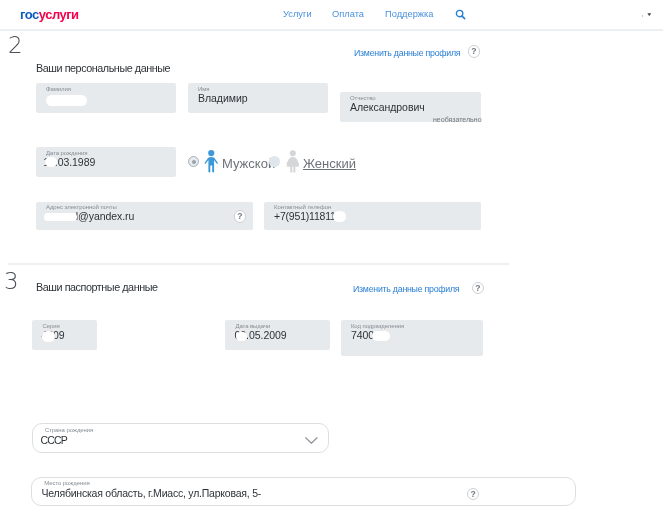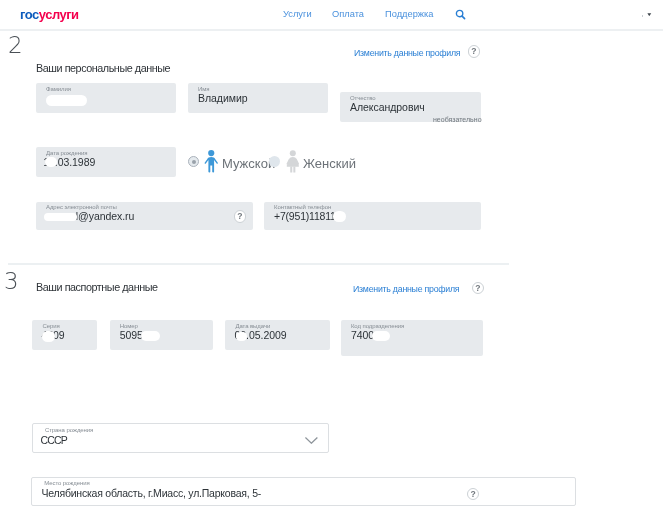--- a/index.html
+++ b/index.html
@@ -34,21 +34,21 @@
   .divider{position:absolute;height:2px;background:#ecf0f2;}
 
   
   .fld{position:absolute;background:#e7eaed;border-radius:2px;box-sizing:border-box;}
   .fld-lbl{position:absolute;left:10px;top:2.5px;font-size:6px;color:#868d94;transform-origin:left top;
            white-space:nowrap;letter-spacing:-0.07px;}
   .fld-val{position:absolute;left:10px;top:8.8px;font-size:10.5px;color:#2d3338;letter-spacing:-0.05px;
            white-space:nowrap;}
   .redact{position:absolute;background:#ffffff;border-radius:9px;}
 
-  .sel{position:absolute;background:#ffffff;border:1px solid #dcdfe2;border-radius:2px;box-sizing:border-box;}
+  .sel{position:absolute;background:#ffffff;border:1px solid #dcdfe2;border-radius:10px;box-sizing:border-box;}
   .sel .fld-lbl{left:11.8px;top:2.9px;}
   .sel .fld-val{left:9.1px;top:9.2px;}
   .chev{position:absolute;width:14px;height:9px;}
 
   .note{position:absolute;font-size:7px;color:#70777d;white-space:nowrap;}
 
   
   .radio{position:absolute;border-radius:50%;box-sizing:border-box;}
   .radio.on{width:11px;height:11px;border:1.8px solid #aab2bb;background:#e5eaee;}
   .radio.on::after{content:"";position:absolute;left:2.6px;top:2.6px;width:4px;height:4px;
@@ -113,21 +113,21 @@
 
   <div class="radio off" style="left:269px;top:156px;"></div>
   <svg class="person" style="left:286px;top:150px;width:13.6px;height:22.8px;" viewBox="0 0 28 46">
     <circle cx="14" cy="6.2" r="6.2" fill="#d4d6d8"></circle>
     <path d="M14 13.8 c-4.1 0 -6.2 1.6 -7.4 4.3 l-5.1 13.9 c-0.4 1.1 0.3 2 1.4 2 l22.2 0 c1.1 0 1.8 -0.9 1.4 -2 l-5.1 -13.9 c-1.2 -2.7 -3.3 -4.3 -7.4 -4.3 z" fill="#d4d6d8"></path>
     <path d="M7.2 17.2 c-1.2 0.8 -2 2 -2.6 3.4 l-3.5 7.5 c-0.6 1.3 1.6 2.4 2.3 1.1 l4.9 -8.9 z" fill="#d4d6d8"></path>
     <path d="M20.8 17.2 c1.2 0.8 2 2 2.6 3.4 l3.5 7.5 c0.6 1.3 -1.6 2.4 -2.3 1.1 l-4.9 -8.9 z" fill="#d4d6d8"></path>
     <rect x="8.7" y="33.6" width="4.2" height="12.1" rx="0.5" fill="#d4d6d8"></rect>
     <rect x="15.1" y="33.6" width="4.2" height="12.1" rx="0.5" fill="#d4d6d8"></rect>
   </svg>
-  <div class="gender-lbl" style="left:303px;top:155.5px;">Женский</div>
+  <div class="gender-lbl" style="left:303px;top:155.5px;text-decoration:underline;">Женский</div>
 
   <div class="fld" style="left:36px;top:201.5px;width:217px;height:28px;">
     <div class="fld-lbl">Адрес электронной почты</div>
     <div class="fld-val" style="left:36.3px;">d@yandex.ru</div>
     <div class="redact" style="left:7.6px;top:11px;width:33px;height:8.5px;"></div>
     <div class="qmark" style="left:197.7px;top:8.6px;">?</div>
   </div>
   <div class="fld" style="left:264px;top:201.5px;width:217px;height:28px;">
     <div class="fld-lbl">Контактный телефон</div>
     <div class="fld-val" style="letter-spacing:-0.2px;">+7(951)11811</div>
@@ -138,25 +138,20 @@
 
   <div class="sec-num" style="left:4px;top:270px;">3</div>
   <div class="sec-title" style="left:36px;top:281px;">Ваши паспортные данные</div>
   <div class="edit-link" style="left:353px;top:284px;">Изменить данные профиля</div>
   <div class="qmark" style="left:471.5px;top:281.7px;">?</div>
 
   <div class="fld" style="left:32.4px;top:320px;width:64.8px;height:29.8px;">
     <div class="fld-lbl">Серия</div>
     <div class="fld-val" style="left:9.1px;">4509</div>
     <div class="redact" style="left:9.5px;top:10.8px;width:12.8px;height:11.3px;"></div>
-  </div>
-  <div class="fld" style="left:109.7px;top:320px;width:103.4px;height:29.8px;">
-    <div class="fld-lbl">Номер</div>
-    <div class="fld-val">5095</div>
-    <div class="redact" style="left:31.1px;top:11px;width:18.9px;height:9.5px;"></div>
   </div>
   <div class="fld" style="left:225.4px;top:320px;width:104.7px;height:29.8px;">
     <div class="fld-lbl">Дата выдачи</div>
     <div class="fld-val" style="left:9.1px;">06.05.2009</div>
     <div class="redact" style="left:10.4px;top:11.6px;width:11.3px;height:9.8px;"></div>
   </div>
   <div class="fld" style="left:340.9px;top:320px;width:142.1px;height:36px;">
     <div class="fld-lbl">Код подразделения</div>
     <div class="fld-val">7400</div>
     <div class="redact" style="left:31.4px;top:11.4px;width:18.1px;height:9.7px;"></div>

